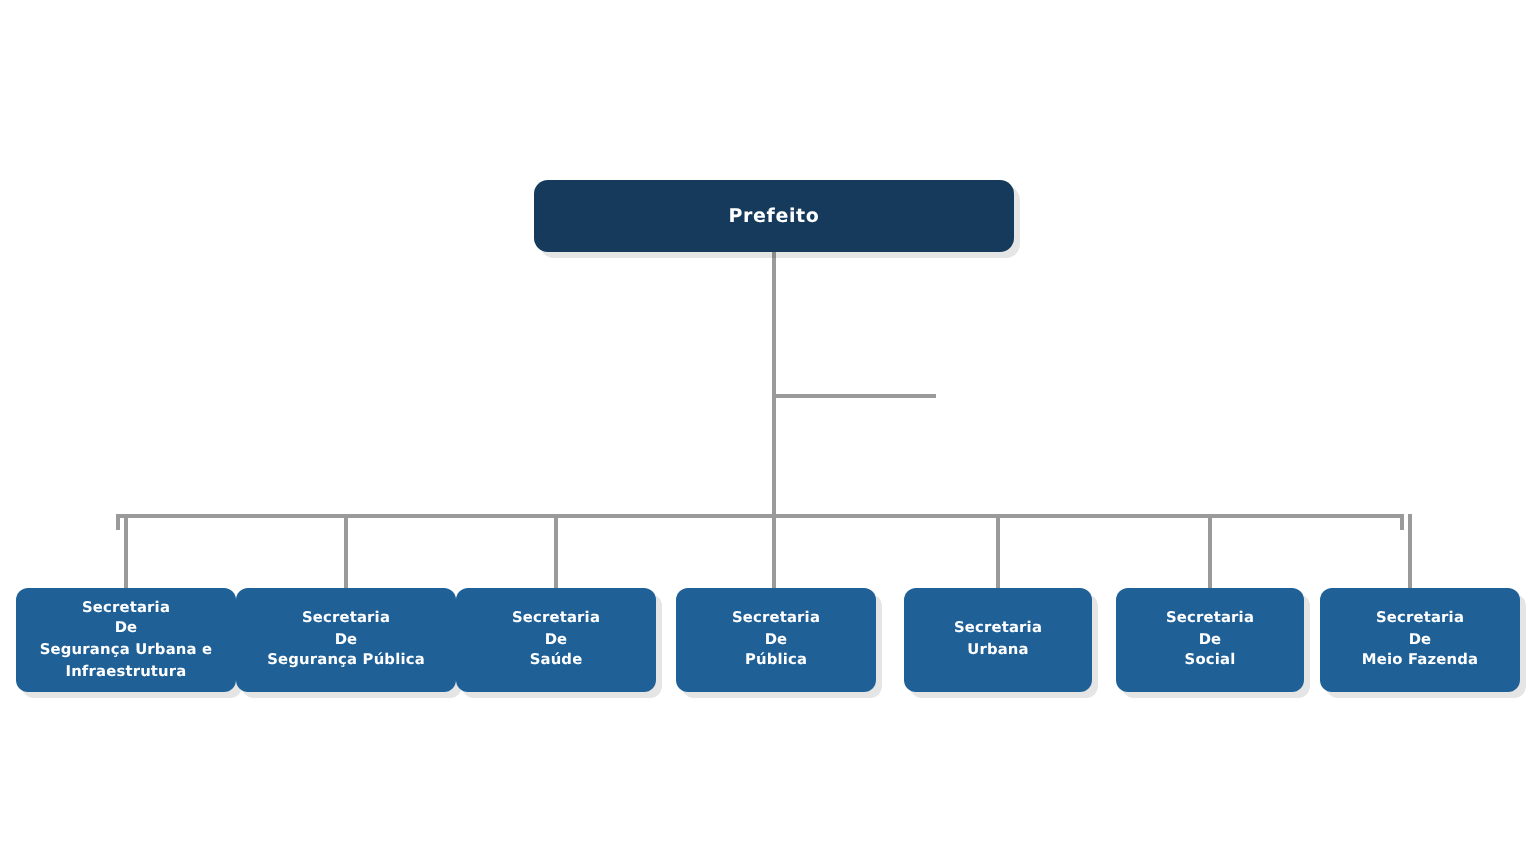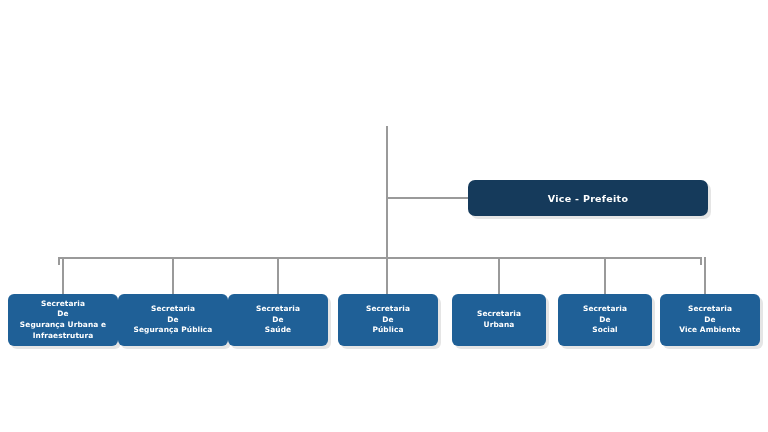--- a/index.html
+++ b/index.html
@@ -109,24 +109,24 @@
   <div class="bus-cap" style="left:700px;"></div>
 
   <div class="conn conn-v" style="left:62px;  top:257px; height:37px;"></div>
   <div class="conn conn-v" style="left:172px; top:257px; height:37px;"></div>
   <div class="conn conn-v" style="left:277px; top:257px; height:37px;"></div>
   <div class="conn conn-v" style="left:386px; top:257px; height:37px;"></div>
   <div class="conn conn-v" style="left:498px; top:257px; height:37px;"></div>
   <div class="conn conn-v" style="left:604px; top:257px; height:37px;"></div>
   <div class="conn conn-v" style="left:704px; top:257px; height:37px;"></div>
 
+  <div class="node node-top" id="node-prefeito">
+    <span>Prefeito</span>
+  </div>
 
-  <div class="node node-top" id="node-vice-prefeito">
-    <span>Vice - Prefeito</span>
-  </div>
 
   <div class="node node-leaf leaf-0">
     <span class="lines">
       <span>Secretaria</span>
       <span>De</span>
       <span>Segurança Urbana e</span>
       <span>Infraestrutura</span>
     </span>
   </div>
 
@@ -166,17 +166,17 @@
       <span>Secretaria</span>
       <span>De</span>
       <span>Social</span>
     </span>
   </div>
 
   <div class="node node-leaf leaf-6">
     <span class="lines">
       <span>Secretaria</span>
       <span>De</span>
-      <span>Vice Ambiente</span>
+      <span>Meio Fazenda</span>
     </span>
   </div>
 
 </div>
 
 </body></html>

